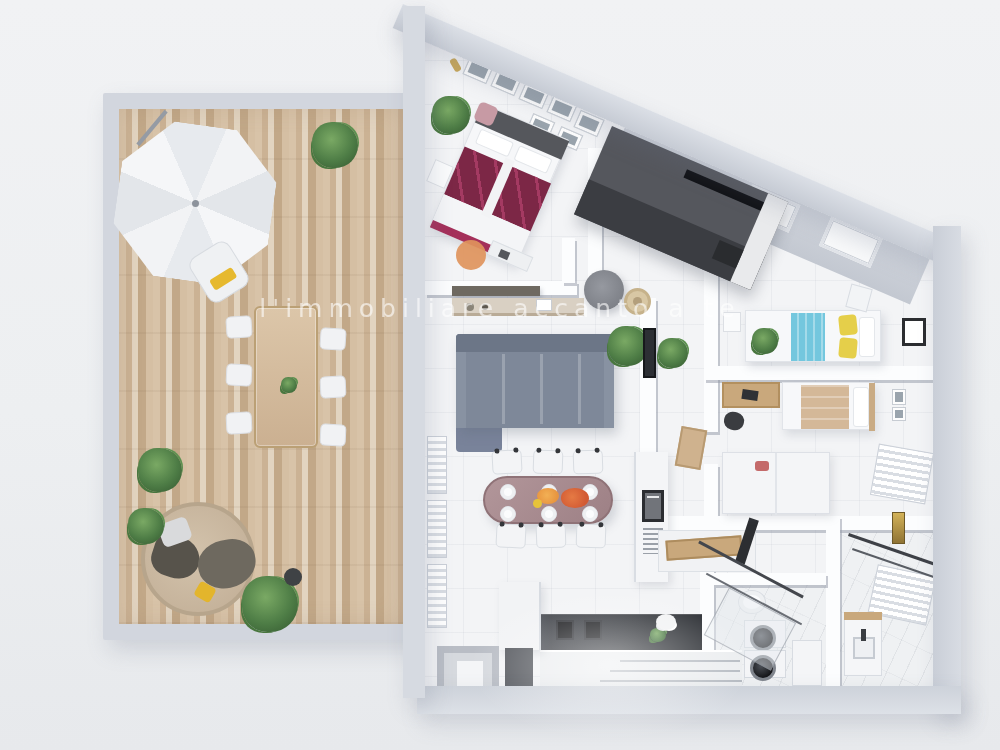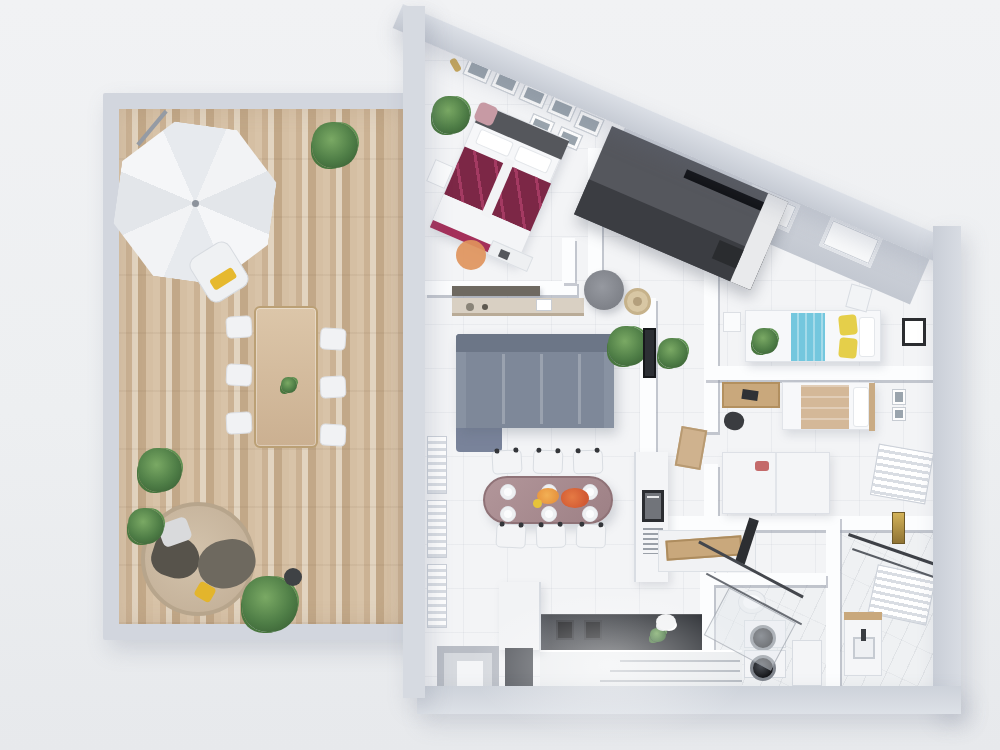--- a/index.html
+++ b/index.html
@@ -299,15 +299,16 @@
   <div class="e ow" style="left:403px;top:4px;width:588px;height:26px;transform:rotate(23.3deg);transform-origin:0 0;
        background:linear-gradient(180deg,#dbdfe6,#c6cbd4);"></div>
   <div class="e ow" style="left:933px;top:226px;width:28px;height:486px;background:linear-gradient(90deg,#c9ced7,#d8dce3);"></div>
   <div class="e ow" style="left:417px;top:686px;width:544px;height:28px;background:linear-gradient(180deg,#cdd2da,#dde1e7);"></div>
   <div class="e ow" style="left:403px;top:6px;width:22px;height:692px;background:#d6dae1;"></div>
 
   <div class="e" style="left:470px;top:590px;width:280px;height:150px;border-radius:50%;pointer-events:none;z-index:50;
        background:radial-gradient(closest-side,rgba(255,255,255,.55),rgba(255,255,255,0));"></div>
 
   <div class="e" id="wm">
+    <div class="tagline">l'immobiliare accanto a te</div>
   </div>
 
 </div>
 
 </body></html>

